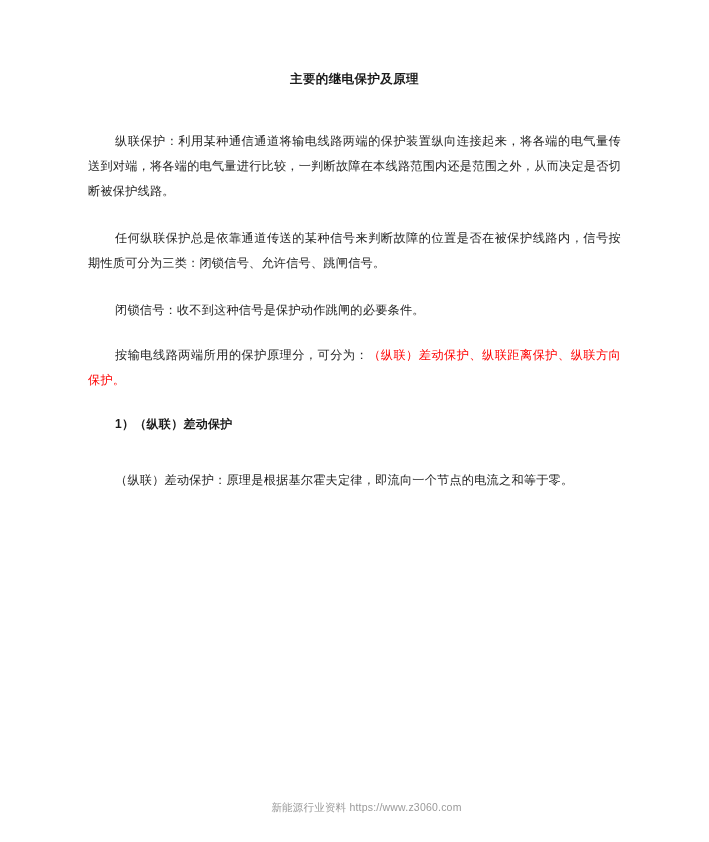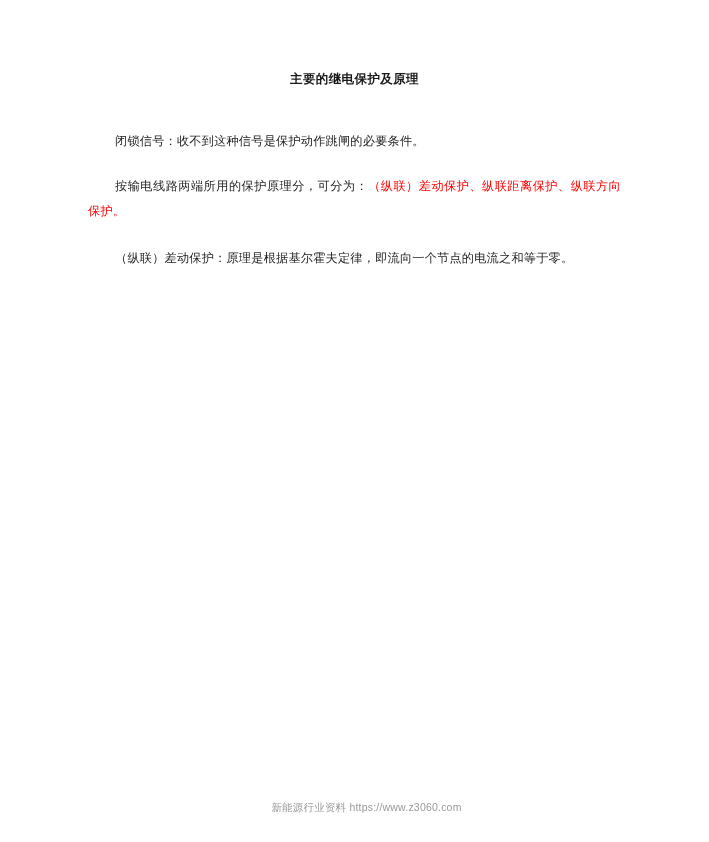--- a/index.html
+++ b/index.html
@@ -81,29 +81,32 @@
 </head>
 <body>
 
 <div class="page">
 
   <div class="doc-body">
 
     <div class="doc-title">主要的继电保护及原理</div>
 
 
+    <p class="para">纵联保护：利用某种通信通道将输电线路两端的保护装置纵向连接起来，将各端的电气量传送到对端，将各端的电气量进行比较，一判断故障在本线路范围内还是范围之外，从而决定是否切断被保护线路。</p>
 
+    <p class="para">任何纵联保护总是依靠通道传送的某种信号来判断故障的位置是否在被保护线路内，信号按期性质可分为三类：闭锁信号、允许信号、跳闸信号。</p>
 
     <p class="para tight">闭锁信号：收不到这种信号是保护动作跳闸的必要条件。</p>
 
 
 
     <p class="para"><span>按输电线路两端所用的保护原理分，可分为：</span><span class="red">（纵联）差动保护、纵联距离保护、纵联方向保护。</span></p>
 
 
+    <div class="heading-2">1）（纵联）差动保护</div>
 
     <p class="para">（纵联）差动保护：原理是根据基尔霍夫定律，即流向一个节点的电流之和等于零。</p>
 
   </div>
 
   <div class="footer">新能源行业资料 https://www.z3060.com</div>
 
 </div>
 
 </body></html>

